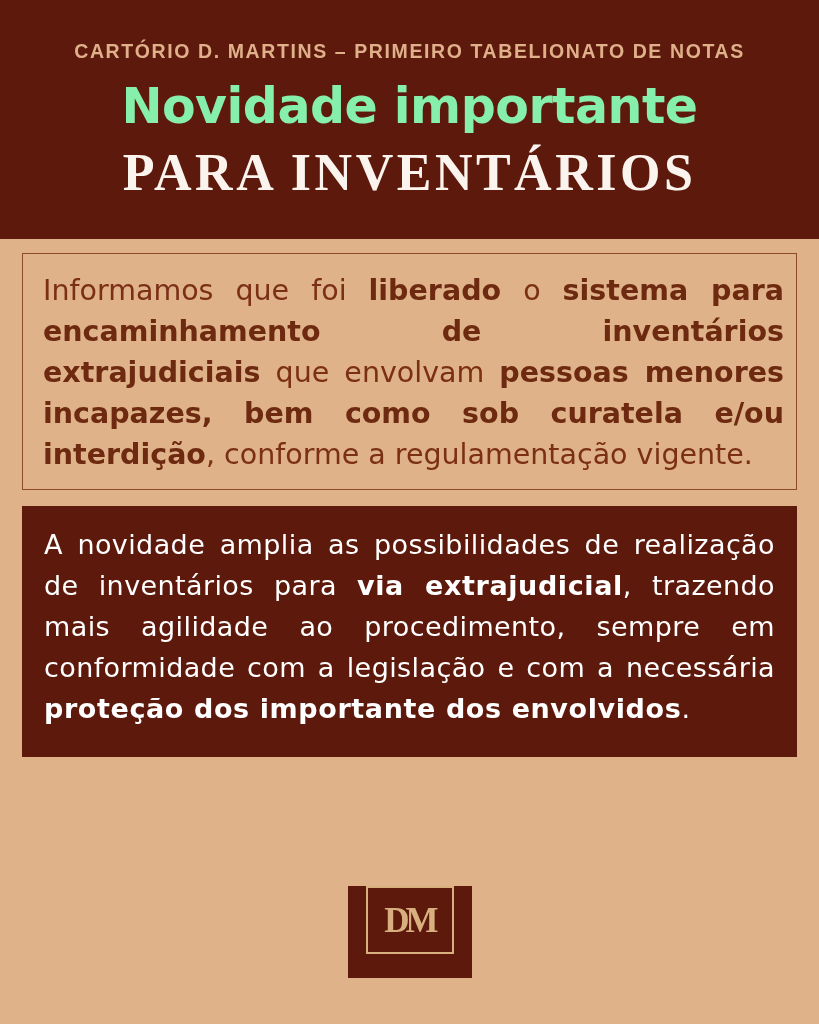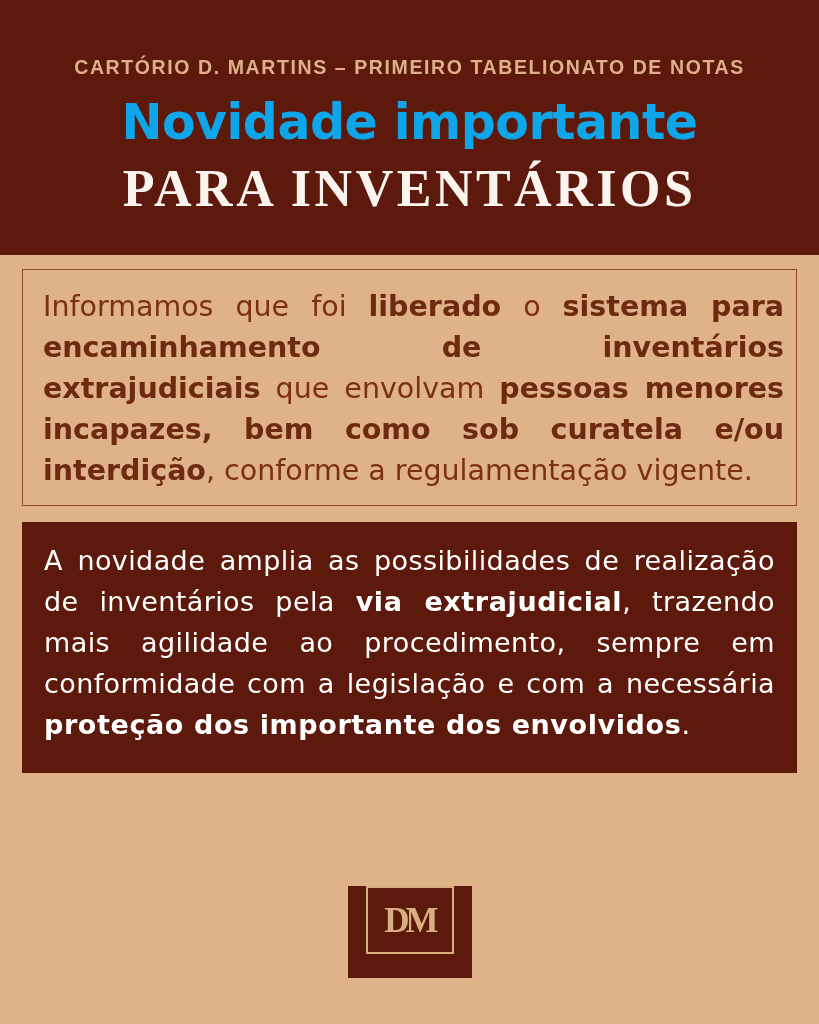--- a/index.html
+++ b/index.html
@@ -20,38 +20,38 @@
     inset: 0;
     background: #dfb289;
     display: flex;
     flex-direction: column;
   }
 
   
   .header {
     background: #5d1a0c;
     width: 100%;
-    padding: 56px 30px 36px 30px;
+    padding: 40px 30px 36px 30px;
     box-sizing: border-box;
     text-align: center;
   }
 
   .kicker {
     color: #e0b08a;
     font-family: "Liberation Sans", sans-serif;
     font-size: 19.5px;
     font-weight: 700;
     letter-spacing: 1.6px;
     text-transform: uppercase;
     margin: 0 0 16px 0;
     line-height: 1.2;
   }
 
   .headline {
-    color: #0ea5e9;
+    color: #86efac;
     font-family: "DejaVu Sans", sans-serif;
     font-size: 49px;
     font-weight: 700;
     letter-spacing: -0.5px;
     margin: 0 0 6px 0;
     line-height: 1.15;
   }
 
   .subhead {
     color: #fbf4ee;
@@ -168,21 +168,21 @@
     <div class="subhead">PARA INVENTÁRIOS</div>
   </div>
 
   <div class="boxes">
 
     <div class="box box-light">
       <p><span>Informamos que foi </span><b>liberado</b><span> o </span><b>sistema para encaminhamento de inventários extrajudiciais</b><span> que envolvam </span><b>pessoas menores incapazes, bem como sob curatela e/ou interdição</b><span>, conforme a regulamentação vigente.</span></p>
     </div>
 
     <div class="box box-dark">
-      <p><span>A novidade amplia as possibilidades de realização de inventários pela </span><b>via extrajudicial</b><span>, trazendo mais agilidade ao procedimento, sempre em conformidade com a legislação e com a necessária </span><b>proteção dos importante dos envolvidos</b><span>.</span></p>
+      <p><span>A novidade amplia as possibilidades de realização de inventários para </span><b>via extrajudicial</b><span>, trazendo mais agilidade ao procedimento, sempre em conformidade com a legislação e com a necessária </span><b>proteção dos importante dos envolvidos</b><span>.</span></p>
     </div>
 
     <div class="logo-wrap">
       <div class="logo-inner">
         <span class="logo-mark">DM</span>
       </div>
     </div>
 
   </div>
 

